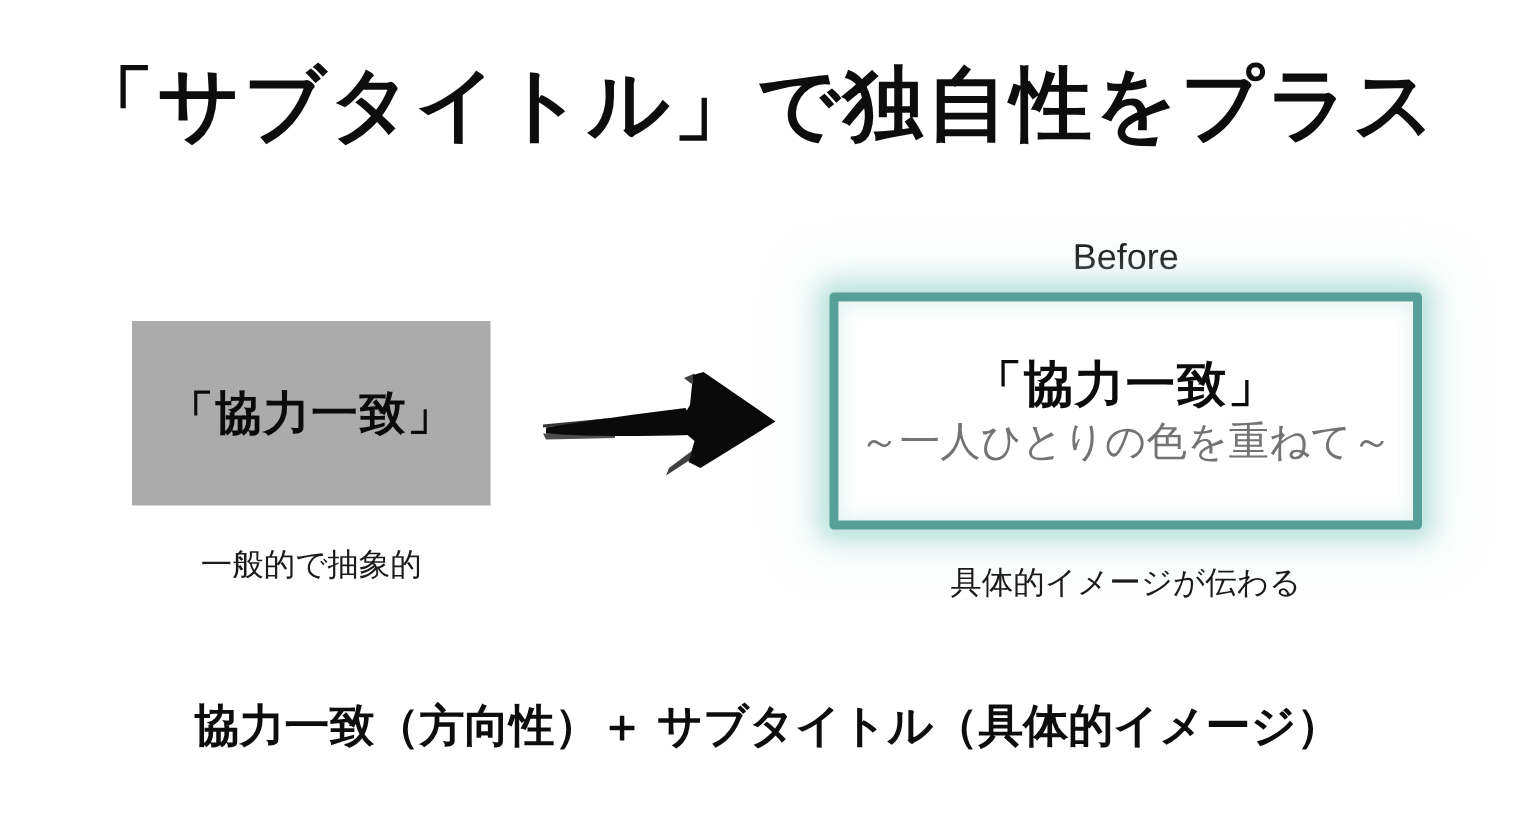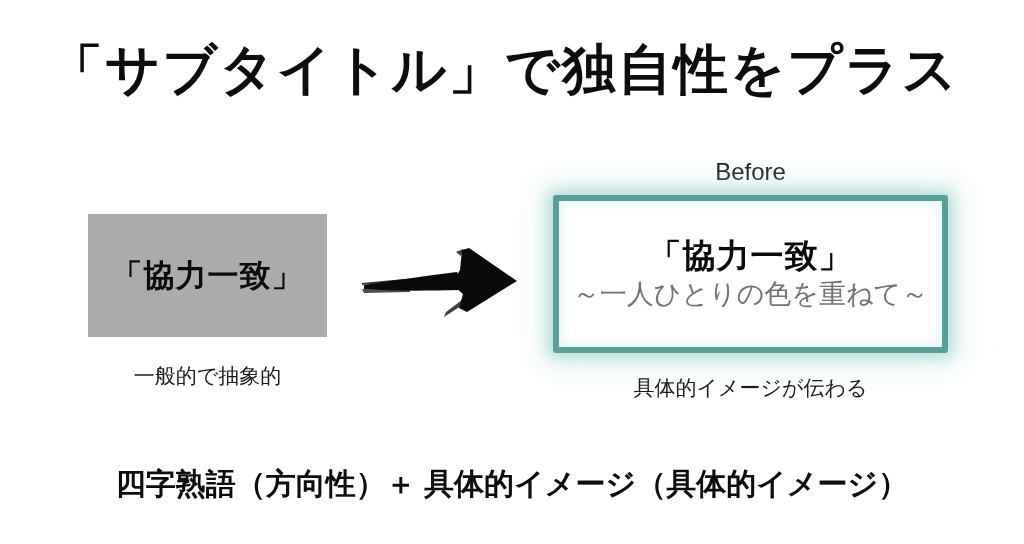--- a/index.html
+++ b/index.html
@@ -151,15 +151,15 @@
 
   <div class="col-label label-after">Before</div>
 
   <div class="after-box">
     <span class="line1">「協力一致」</span>
     <span class="line2">～一人ひとりの色を重ねて～</span>
   </div>
 
   <div class="caption caption-after">具体的イメージが伝わる</div>
 
-  <div class="formula">四字熟語（方向性）＋ 具体的イメージ（具体的イメージ）</div>
+  <div class="formula">協力一致（方向性）＋ サブタイトル（具体的イメージ）</div>
 
 </div>
 
 </body></html>

